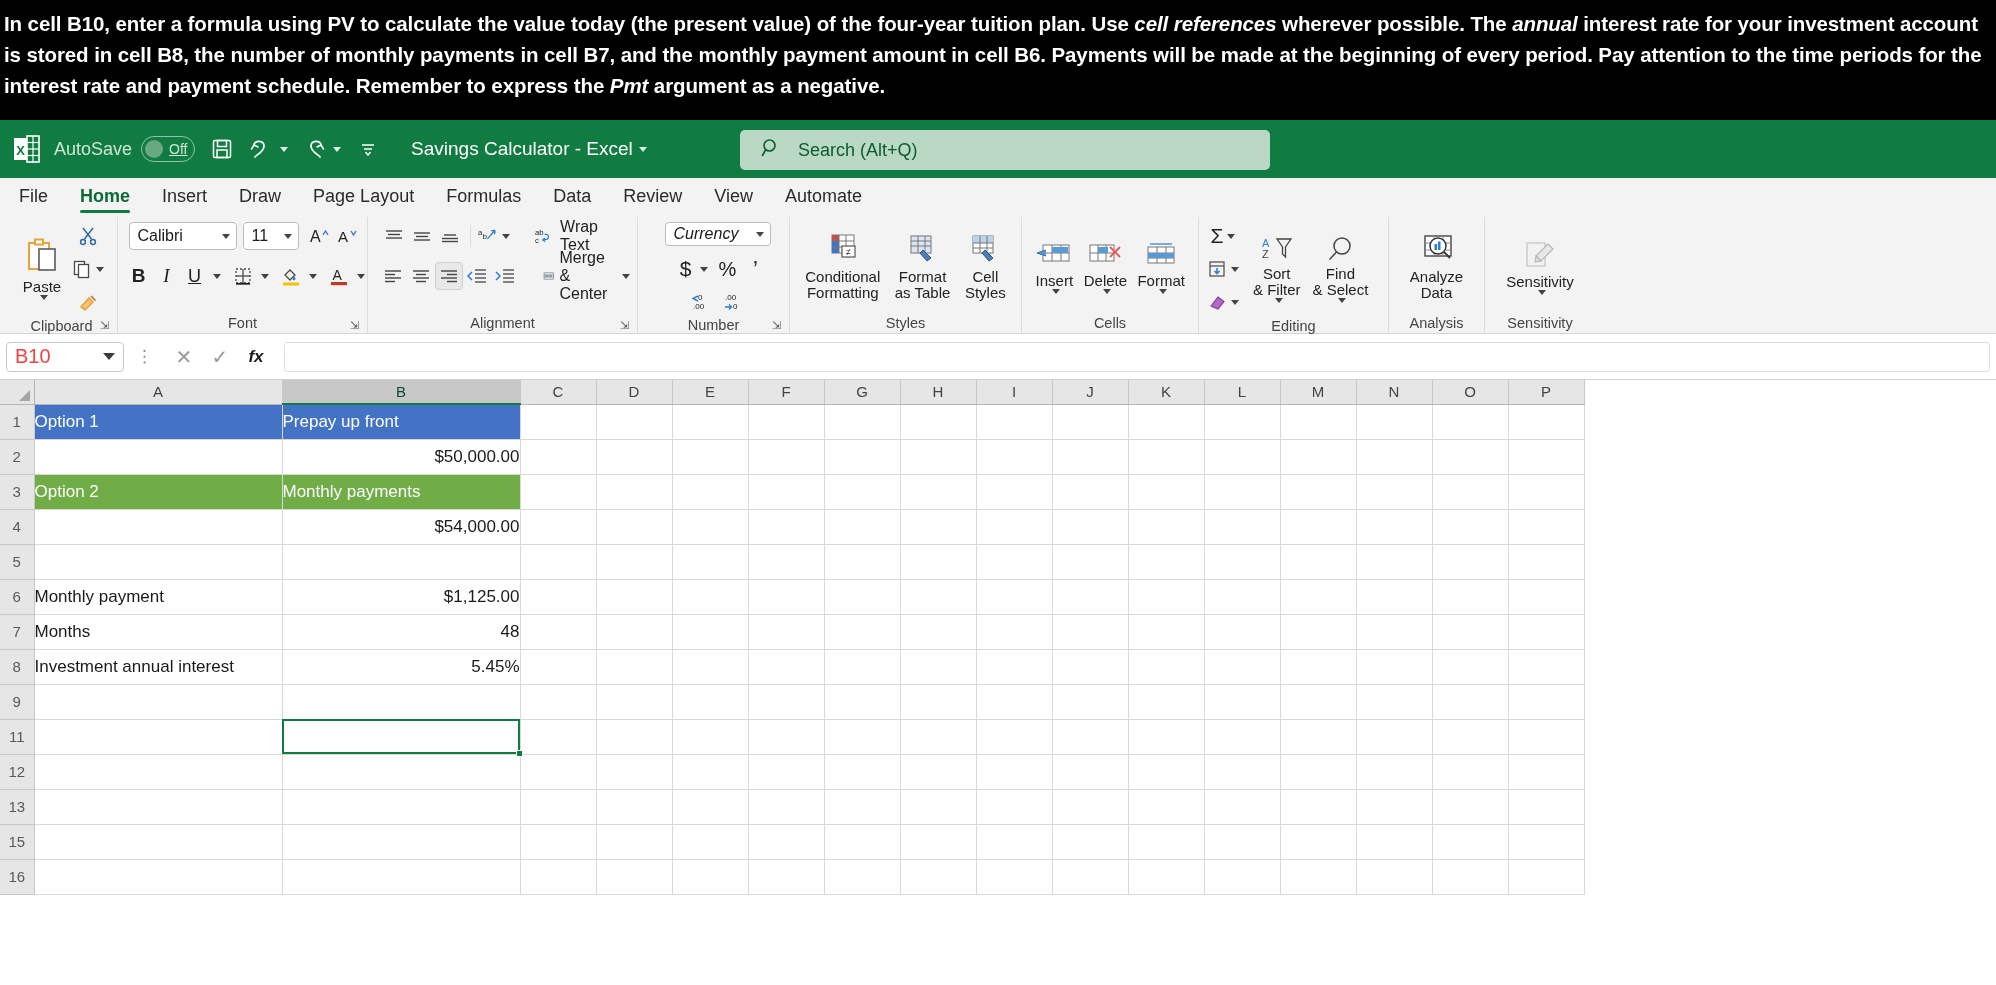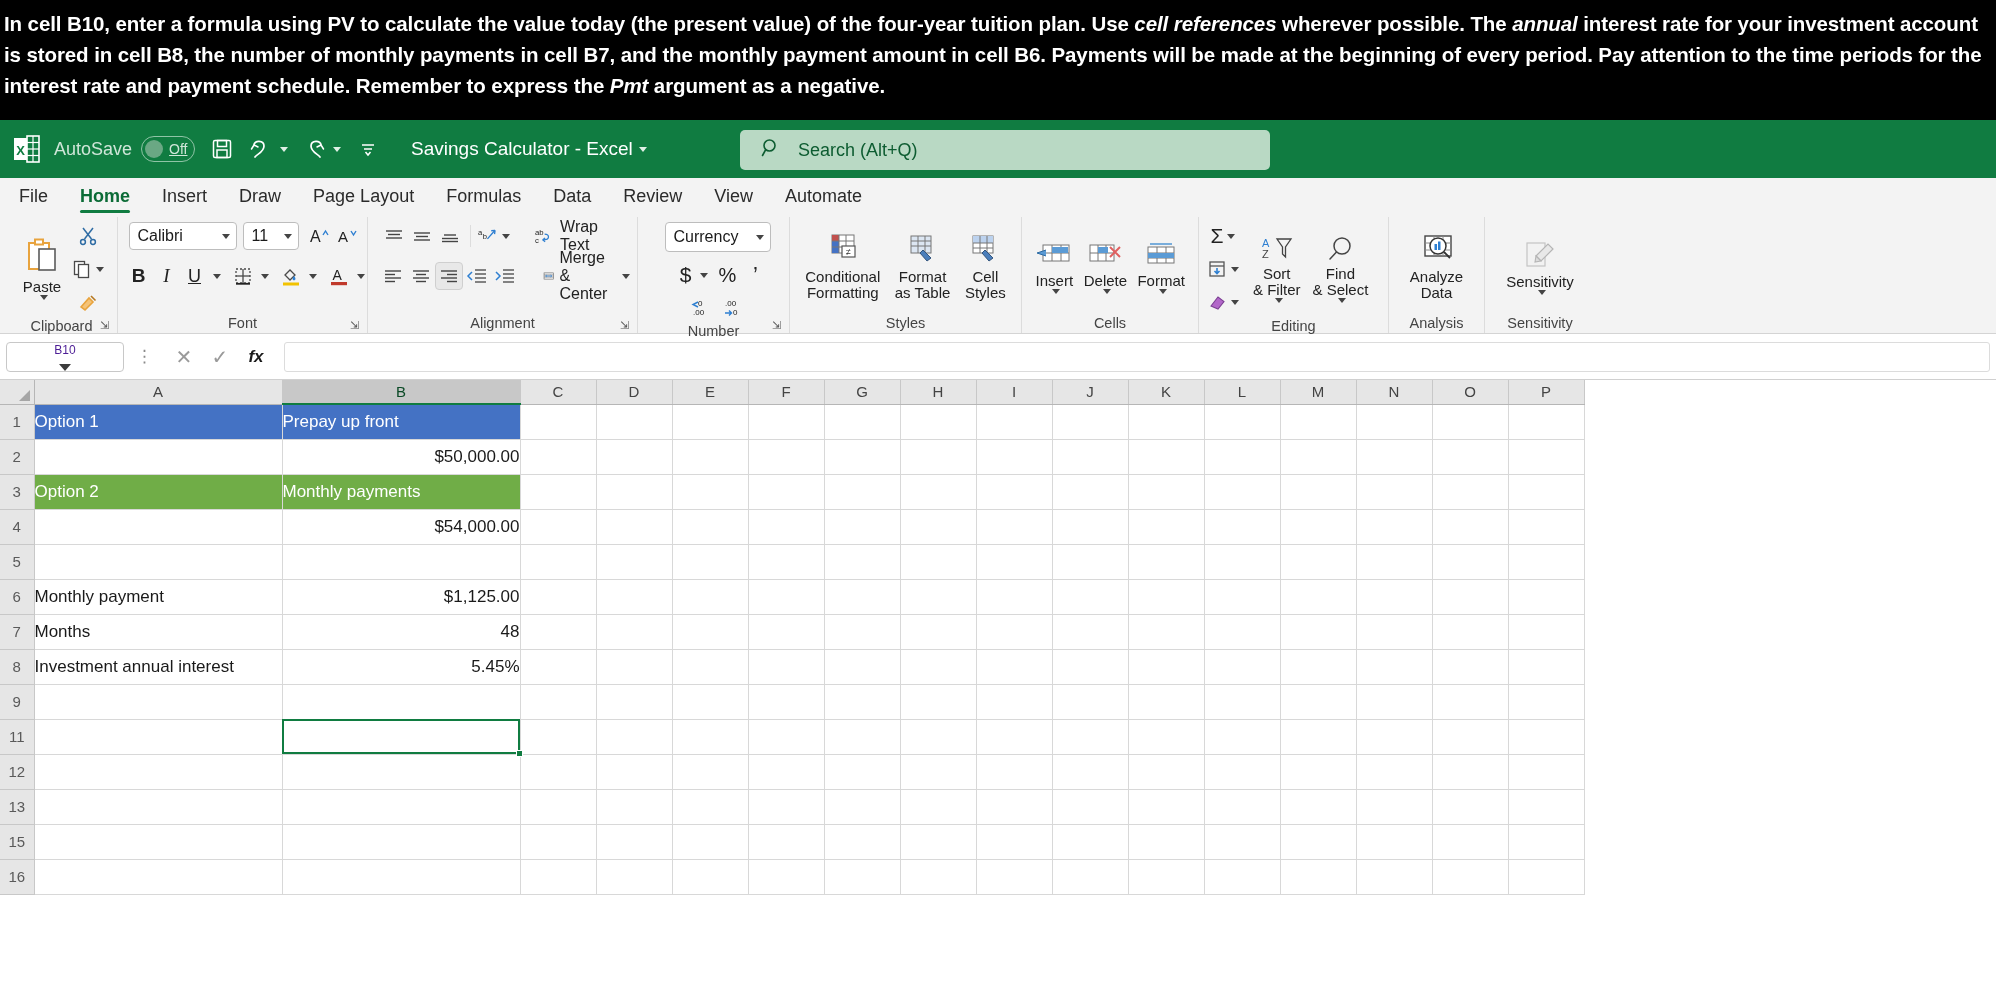--- a/index.html
+++ b/index.html
@@ -136,36 +136,36 @@
     border-left:4px solid transparent;border-right:4px solid transparent;
     border-top:5px solid #444; margin-left: 4px; vertical-align: middle;
   }
   .fontname-box, .fontsize-box, .numfmt-box {
     background:#fff; border:1px solid #bdbdbd; border-radius:4px;
     height:28px; display:flex; align-items:center;
     padding: 0 6px 0 8px; font-size:16px; color:#1a1a1a;
   }
   .fontname-box { width:108px; justify-content: space-between;}
   .fontsize-box { width:56px; justify-content: space-between; margin-left:6px;}
-  .numfmt-box  { width:106px; justify-content: space-between; height:30px;}
+  .numfmt-box  { width:106px; justify-content: space-between; height:24px;font-style:italic;}
   .row { display:flex; align-items:center; }
   .stack { display:flex; flex-direction:column; gap:5px; }
   .align-icon { width:20px; height:14px; display:block; }
   .sep-v { width:1px; background:#dcdcdc; height:56px; margin:0 6px; }
 
   
   #formula-bar {
     height: 46px; background:#fff;
     display:flex; align-items:center; padding: 0 6px;
     border-bottom: 1px solid #d0d0d0;
   }
   #name-box {
     width: 118px; height: 30px; border:1px solid #c8c8c8; border-radius:4px;
     display:flex; align-items:center; justify-content:space-between;
-    padding: 0 8px; font-size:12px; color:#4c1d95; background:#fff;flex-direction:column;
+    padding: 0 8px; font-size:20px; color:#ef4444; background:#fff;
   }
   .fb-dots { color:#8a8a8a; font-size:17px; margin: 0 12px; letter-spacing:1px;}
   .fb-btn { width:36px; height:30px; display:flex;align-items:center;justify-content:center;
             color:#9a9a9a; font-size:20px;}
   .fb-fx { color:#1a1a1a; font-style:italic; font-weight:700; font-size:17px;
            font-family:Liberation Sans, sans-serif;}
   #formula-input {
     flex:1; height:30px; border:1px solid #dcdcdc; border-radius:3px;
     margin-left: 10px; background:#fff; font-size:16px; padding-left:8px;
     display:flex; align-items:center; color:#1a1a1a;

